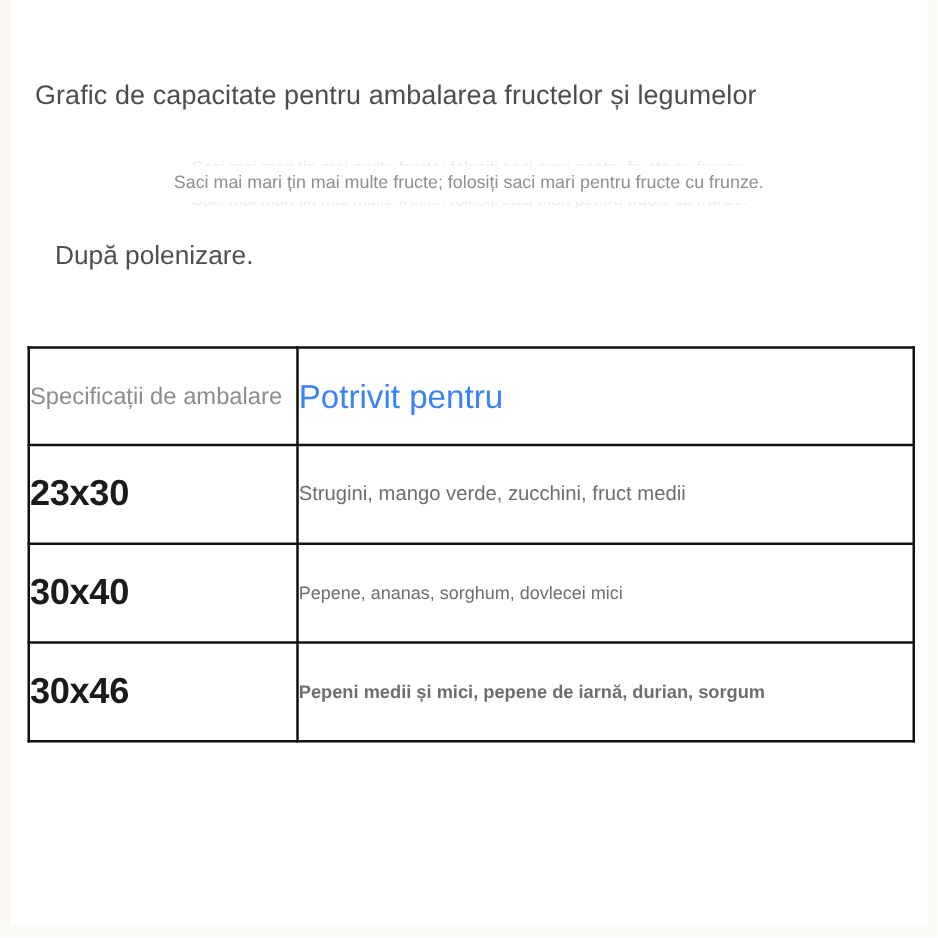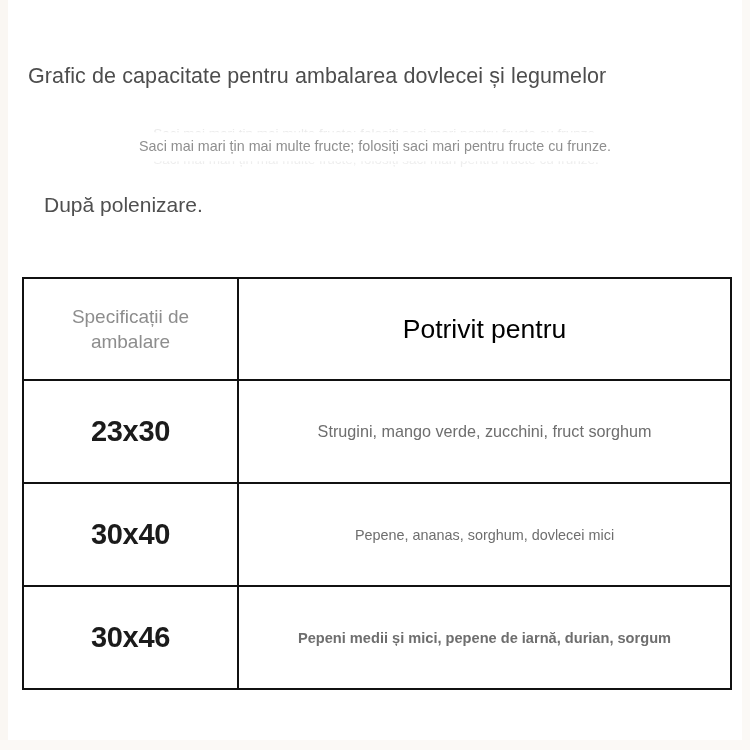--- a/index.html
+++ b/index.html
@@ -121,42 +121,42 @@
     left: 22px;
     top: 277px;
     width: 708px;
     border-collapse: collapse;
     table-layout: fixed;
     background: #ffffff;
   }
   .spec-table td,
   .spec-table th {
     border: 2px solid #111111;
-    padding: 12px;
-    text-align: center;
+    padding: 0;
+    text-align: left;
     vertical-align: middle;
     background: #ffffff;
   }
   .col-spec { width: 215px; }
   .col-fit  { width: 493px; }
 
   .hdr-spec {
     height: 76px;
     font-weight: normal;
     font-size: 19px;
     line-height: 25px;
     color: #8d8d8d;
     padding: 0 14px;
   }
   .hdr-fit {
     height: 76px;
     font-weight: normal;
     font-size: 26.5px;
     line-height: 32px;
-    color: #000000;
+    color: #3b82f6;
     padding: 0 10px;
   }
 
   .cell-size {
     height: 77px;
     font-size: 29px;
     font-weight: bold;
     color: #1b1b1b;
     letter-spacing: -0.3px;
     font-family: "Liberation Sans Narrow", "Liberation Sans", sans-serif;
@@ -169,21 +169,21 @@
   .cell-desc.s0 { font-size: 16.2px; }
   .cell-desc.s1 { font-size: 14.6px; }
   .cell-desc.s2 { font-size: 14.4px; border-radius: 13px; }
   .cell-desc.s3 { font-size: 14.6px; font-weight: bold; }
 </style>
 </head>
 <body>
 
 <div id="page">
 
-  <div class="title">Grafic de capacitate pentru ambalarea dovlecei și legumelor</div>
+  <div class="title">Grafic de capacitate pentru ambalarea fructelor și legumelor</div>
 
   <div class="subtitle-band">
     <div class="ghost ghost-top">Saci mai mari țin mai multe fructe; folosiți saci mari pentru fructe cu frunze.</div>
     <div class="ghost ghost-bottom">Saci mai mari țin mai multe fructe; folosiți saci mari pentru fructe cu frunze.</div>
     <div class="subtitle">Saci mai mari țin mai multe fructe; folosiți saci mari pentru fructe cu frunze.</div>
   </div>
 
   <div class="subtitle2">După polenizare.</div>
 
   <table class="spec-table">
@@ -193,21 +193,21 @@
     </colgroup>
     <thead>
       <tr>
         <th class="hdr-spec">Specificații de ambalare</th>
         <th class="hdr-fit">Potrivit pentru</th>
       </tr>
     </thead>
     <tbody>
       <tr>
         <td class="cell-size">23x30</td>
-        <td class="cell-desc s0">Strugini, mango verde, zucchini, fruct sorghum</td>
+        <td class="cell-desc s0">Strugini, mango verde, zucchini, fruct medii</td>
       </tr>
       <tr>
         <td class="cell-size">30x40</td>
         <td class="cell-desc s2">Pepene, ananas, sorghum, dovlecei mici</td>
       </tr>
       <tr>
         <td class="cell-size">30x46</td>
         <td class="cell-desc s3">Pepeni medii și mici, pepene de iarnă, durian, sorgum</td>
       </tr>
     </tbody>

